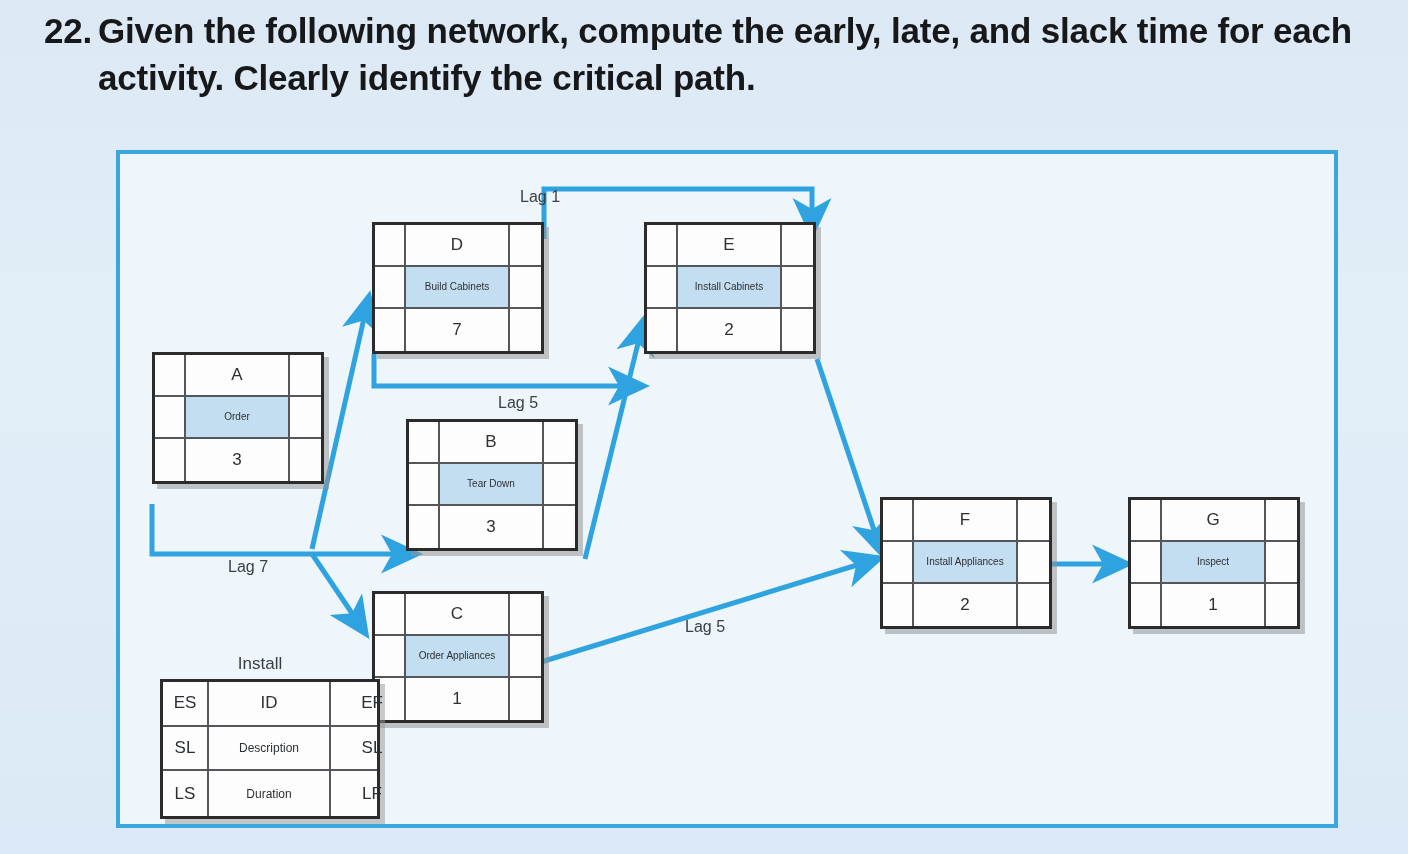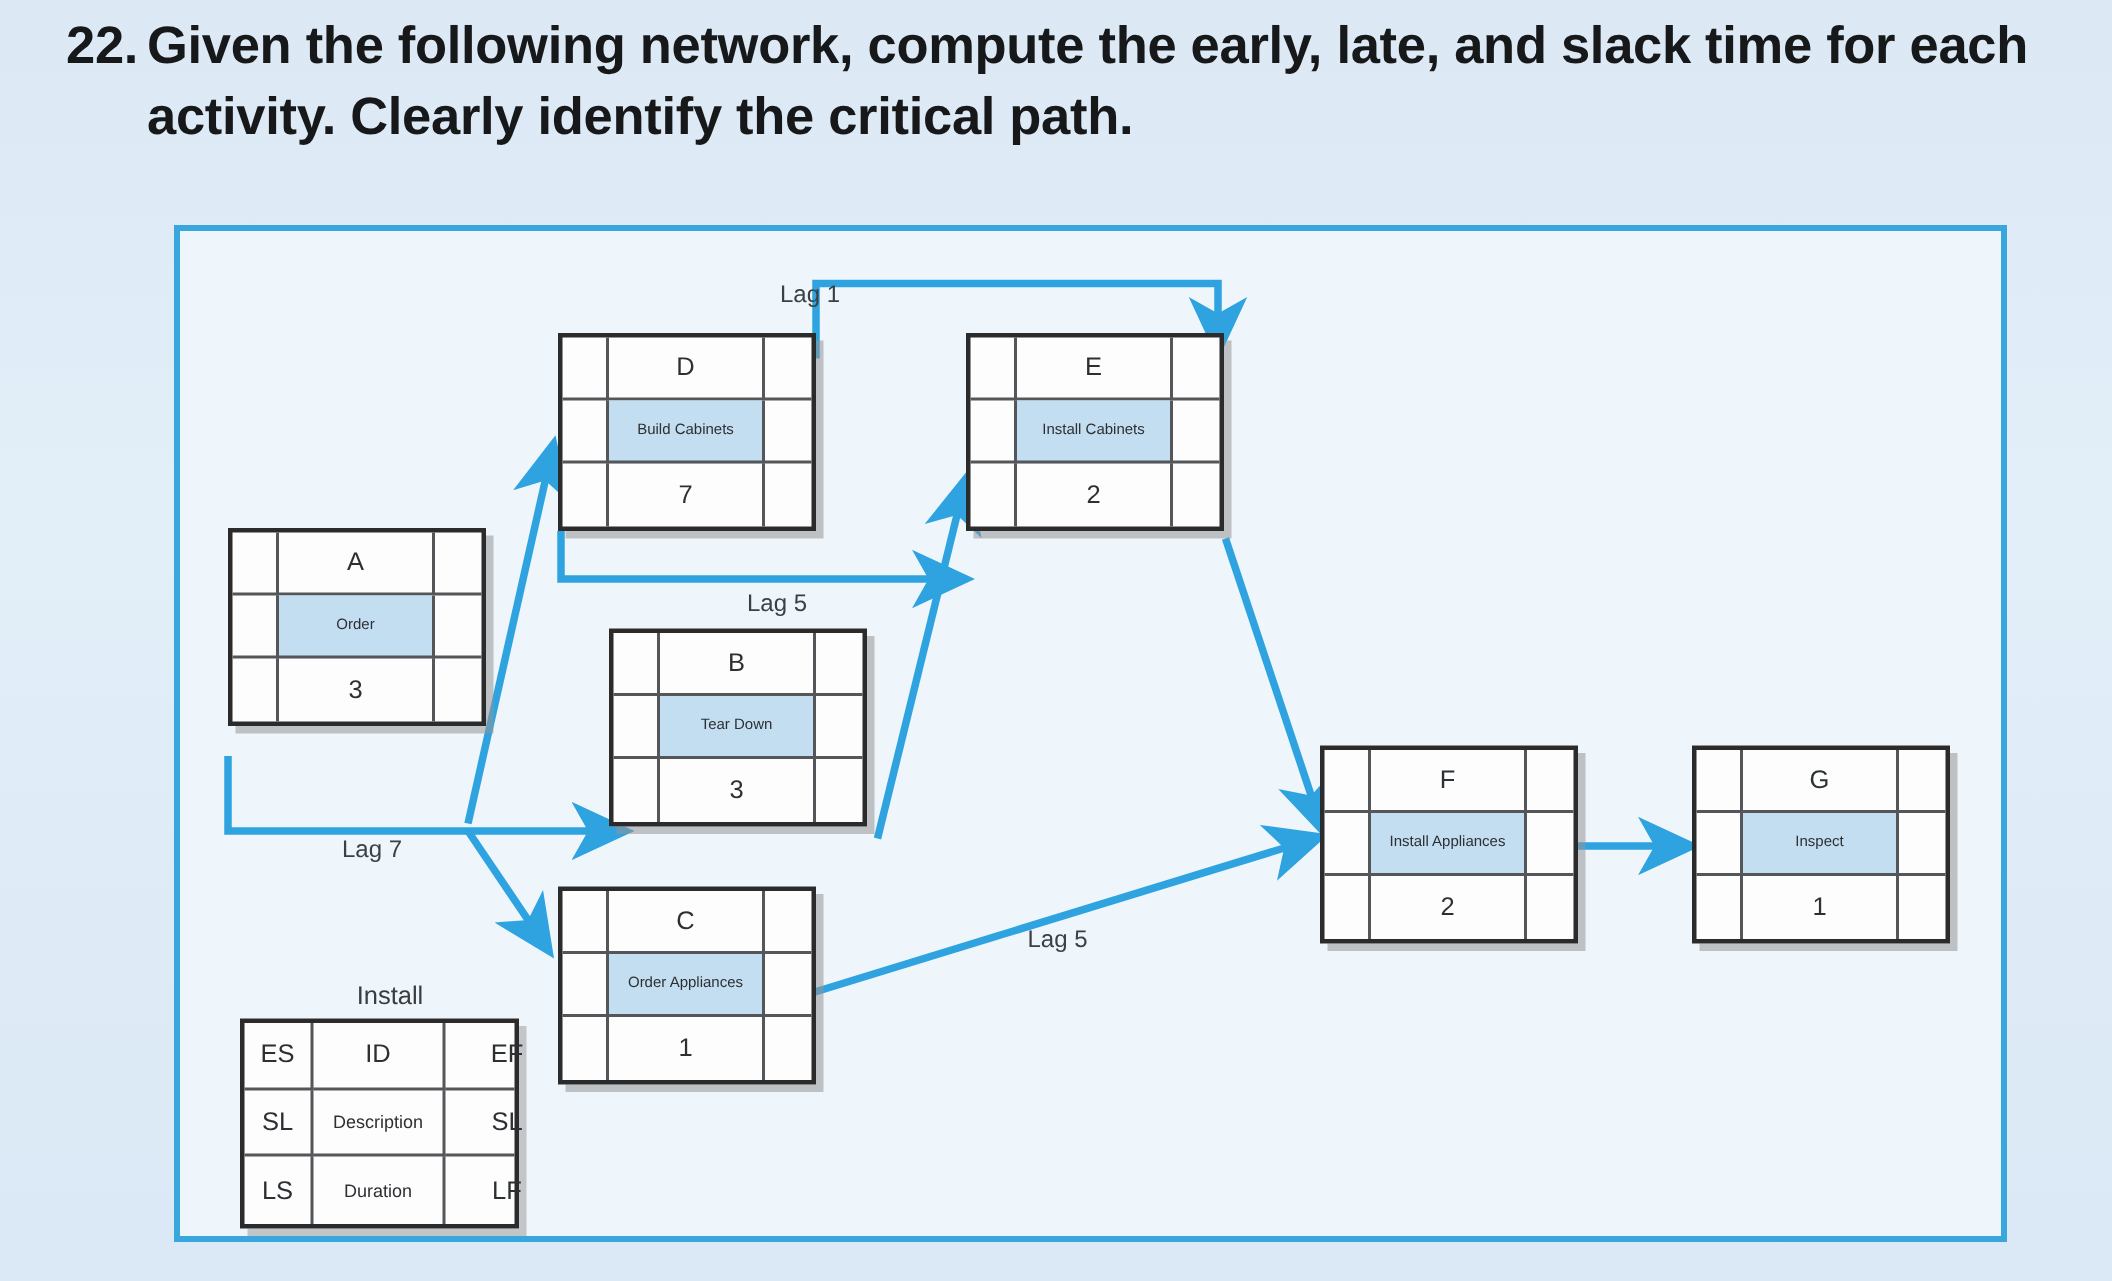--- a/index.html
+++ b/index.html
@@ -111,21 +111,21 @@
     width: 200px;
     z-index: 3;
   }
   #legend-title {
     text-align: center;
     font-size: 17px;
     color: #3a3d40;
     margin-bottom: 5px;
   }
   #legend {
-    width: 186px;
+    width: 220px;
     height: 140px;
     box-sizing: border-box;
     border: 3px solid #2b2b2b;
     background: #fdfdfd;
     display: grid;
     grid-template-columns: 46px 1fr 46px;
     grid-template-rows: 1fr 1fr 1fr;
     box-shadow: 5px 5px 0 0 rgba(150,150,150,0.5);
     text-align: right;
   }

